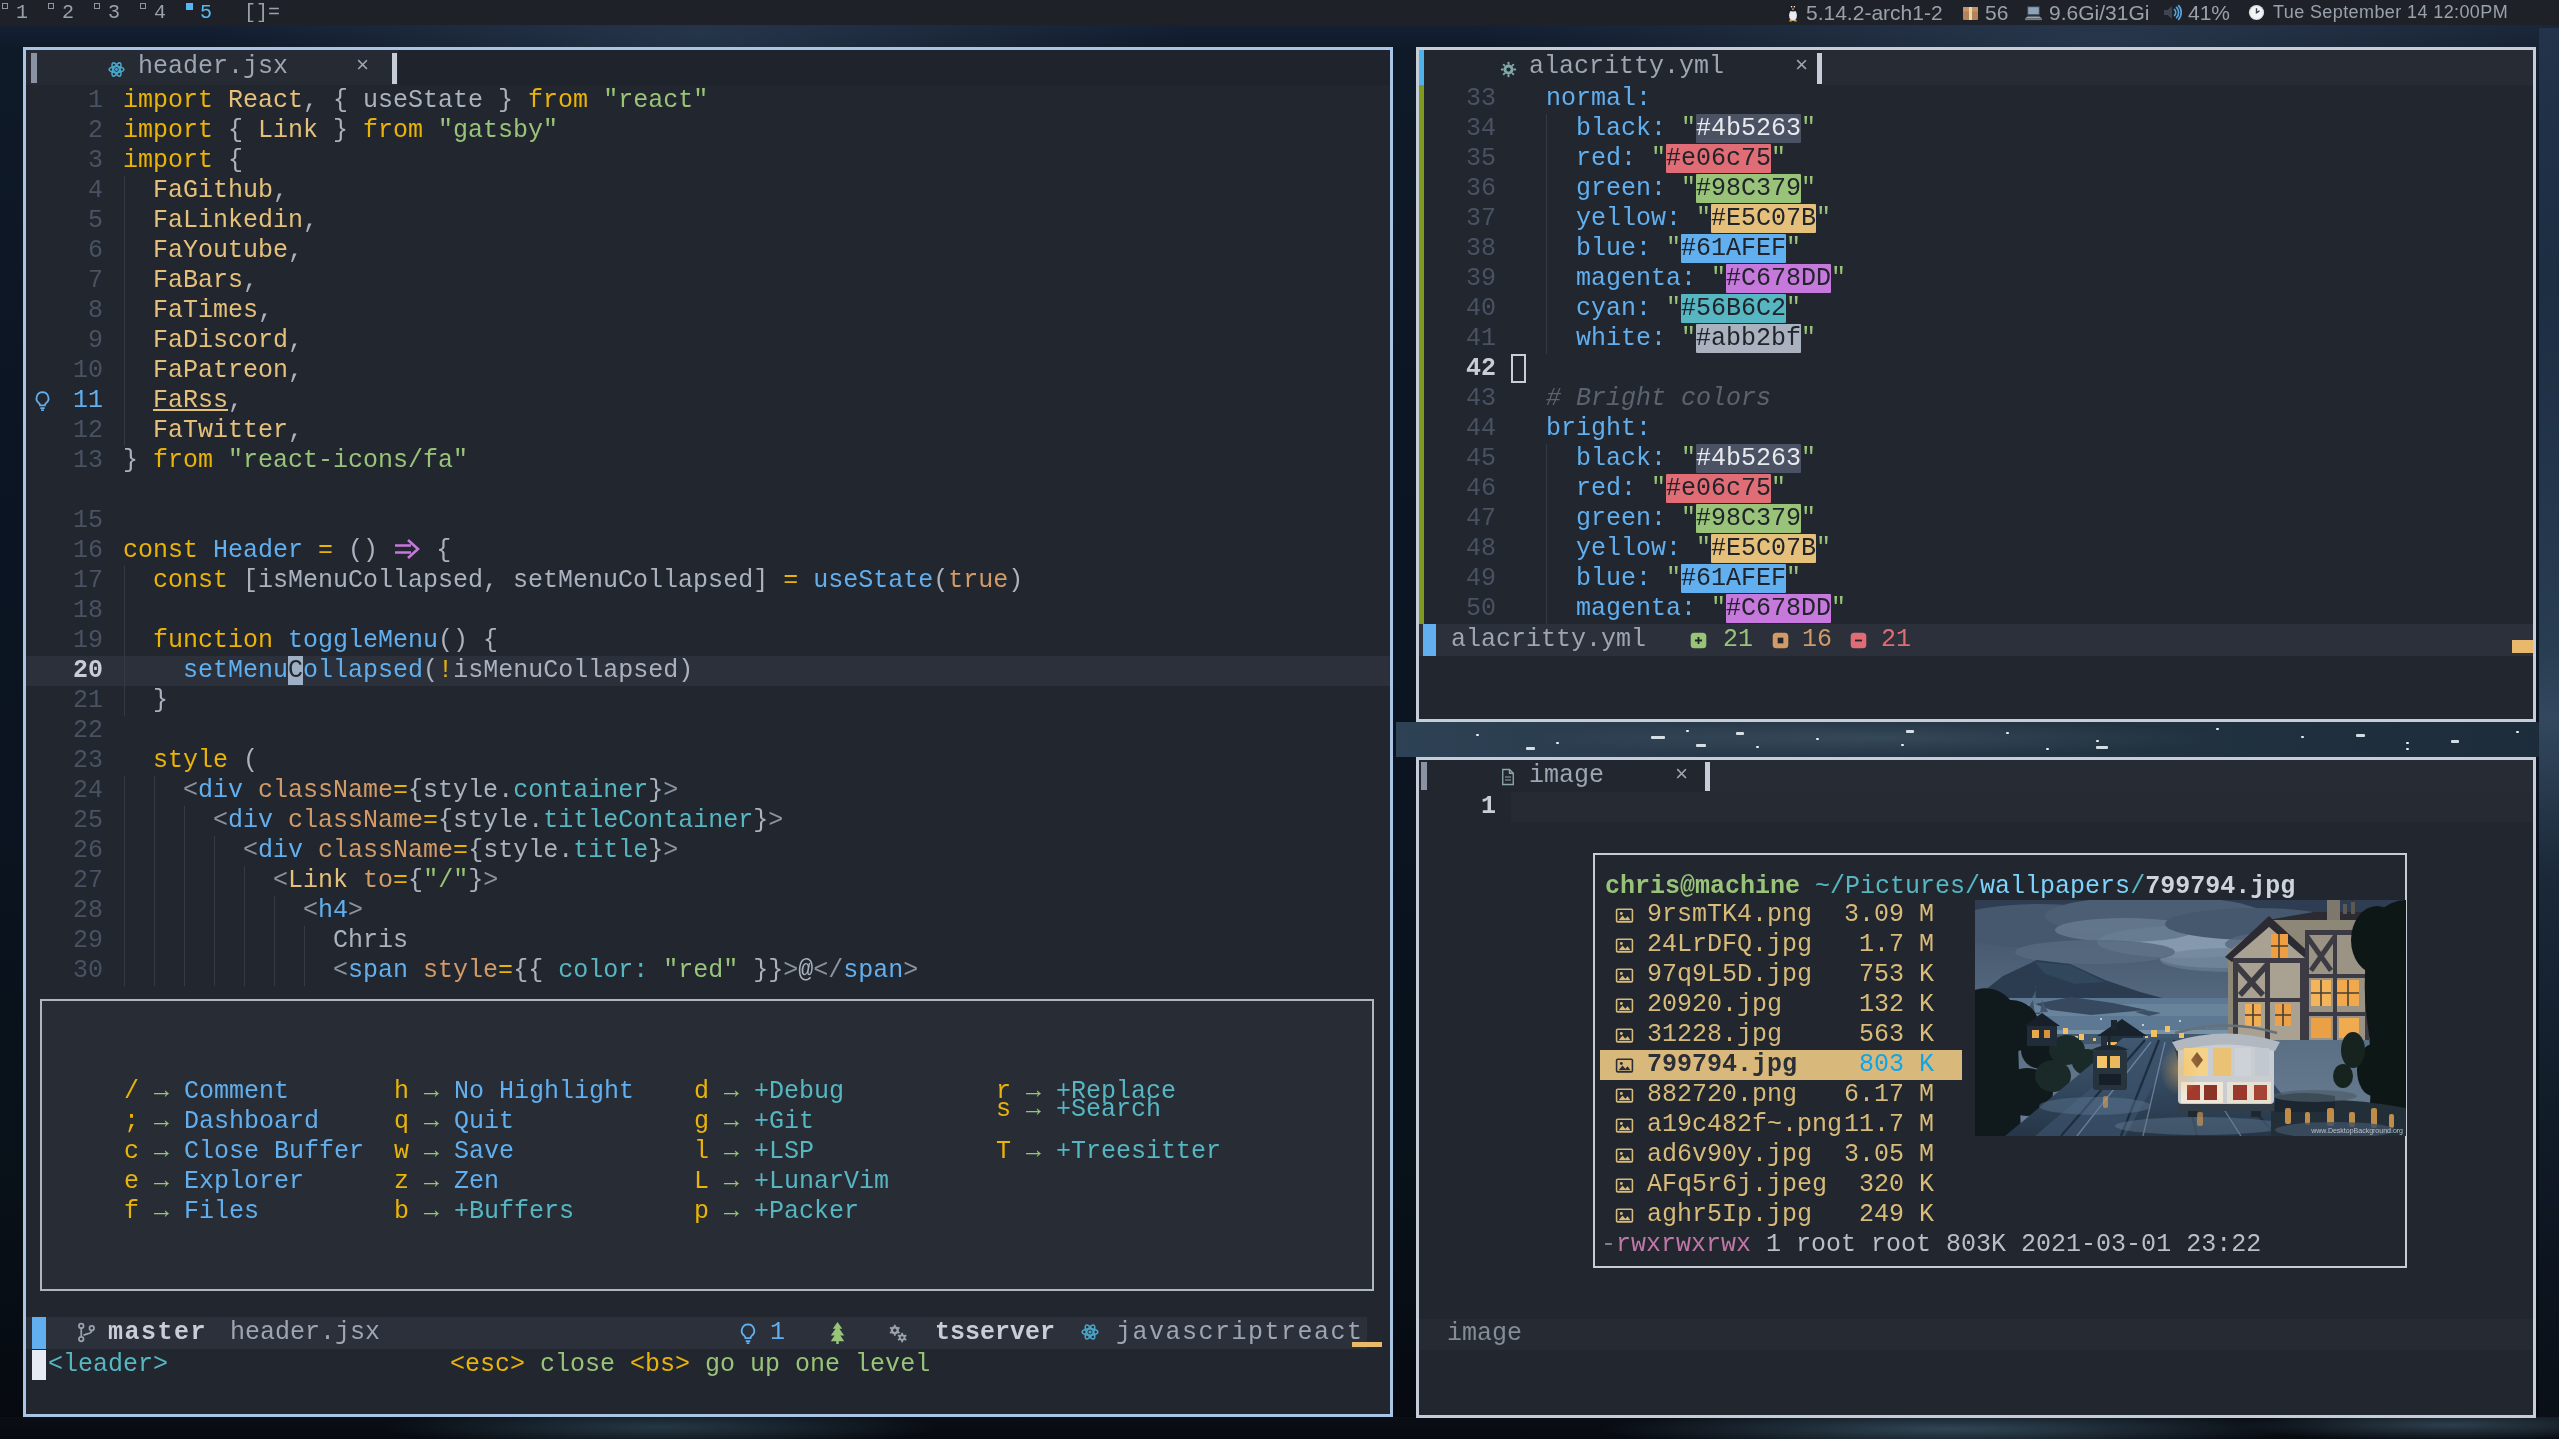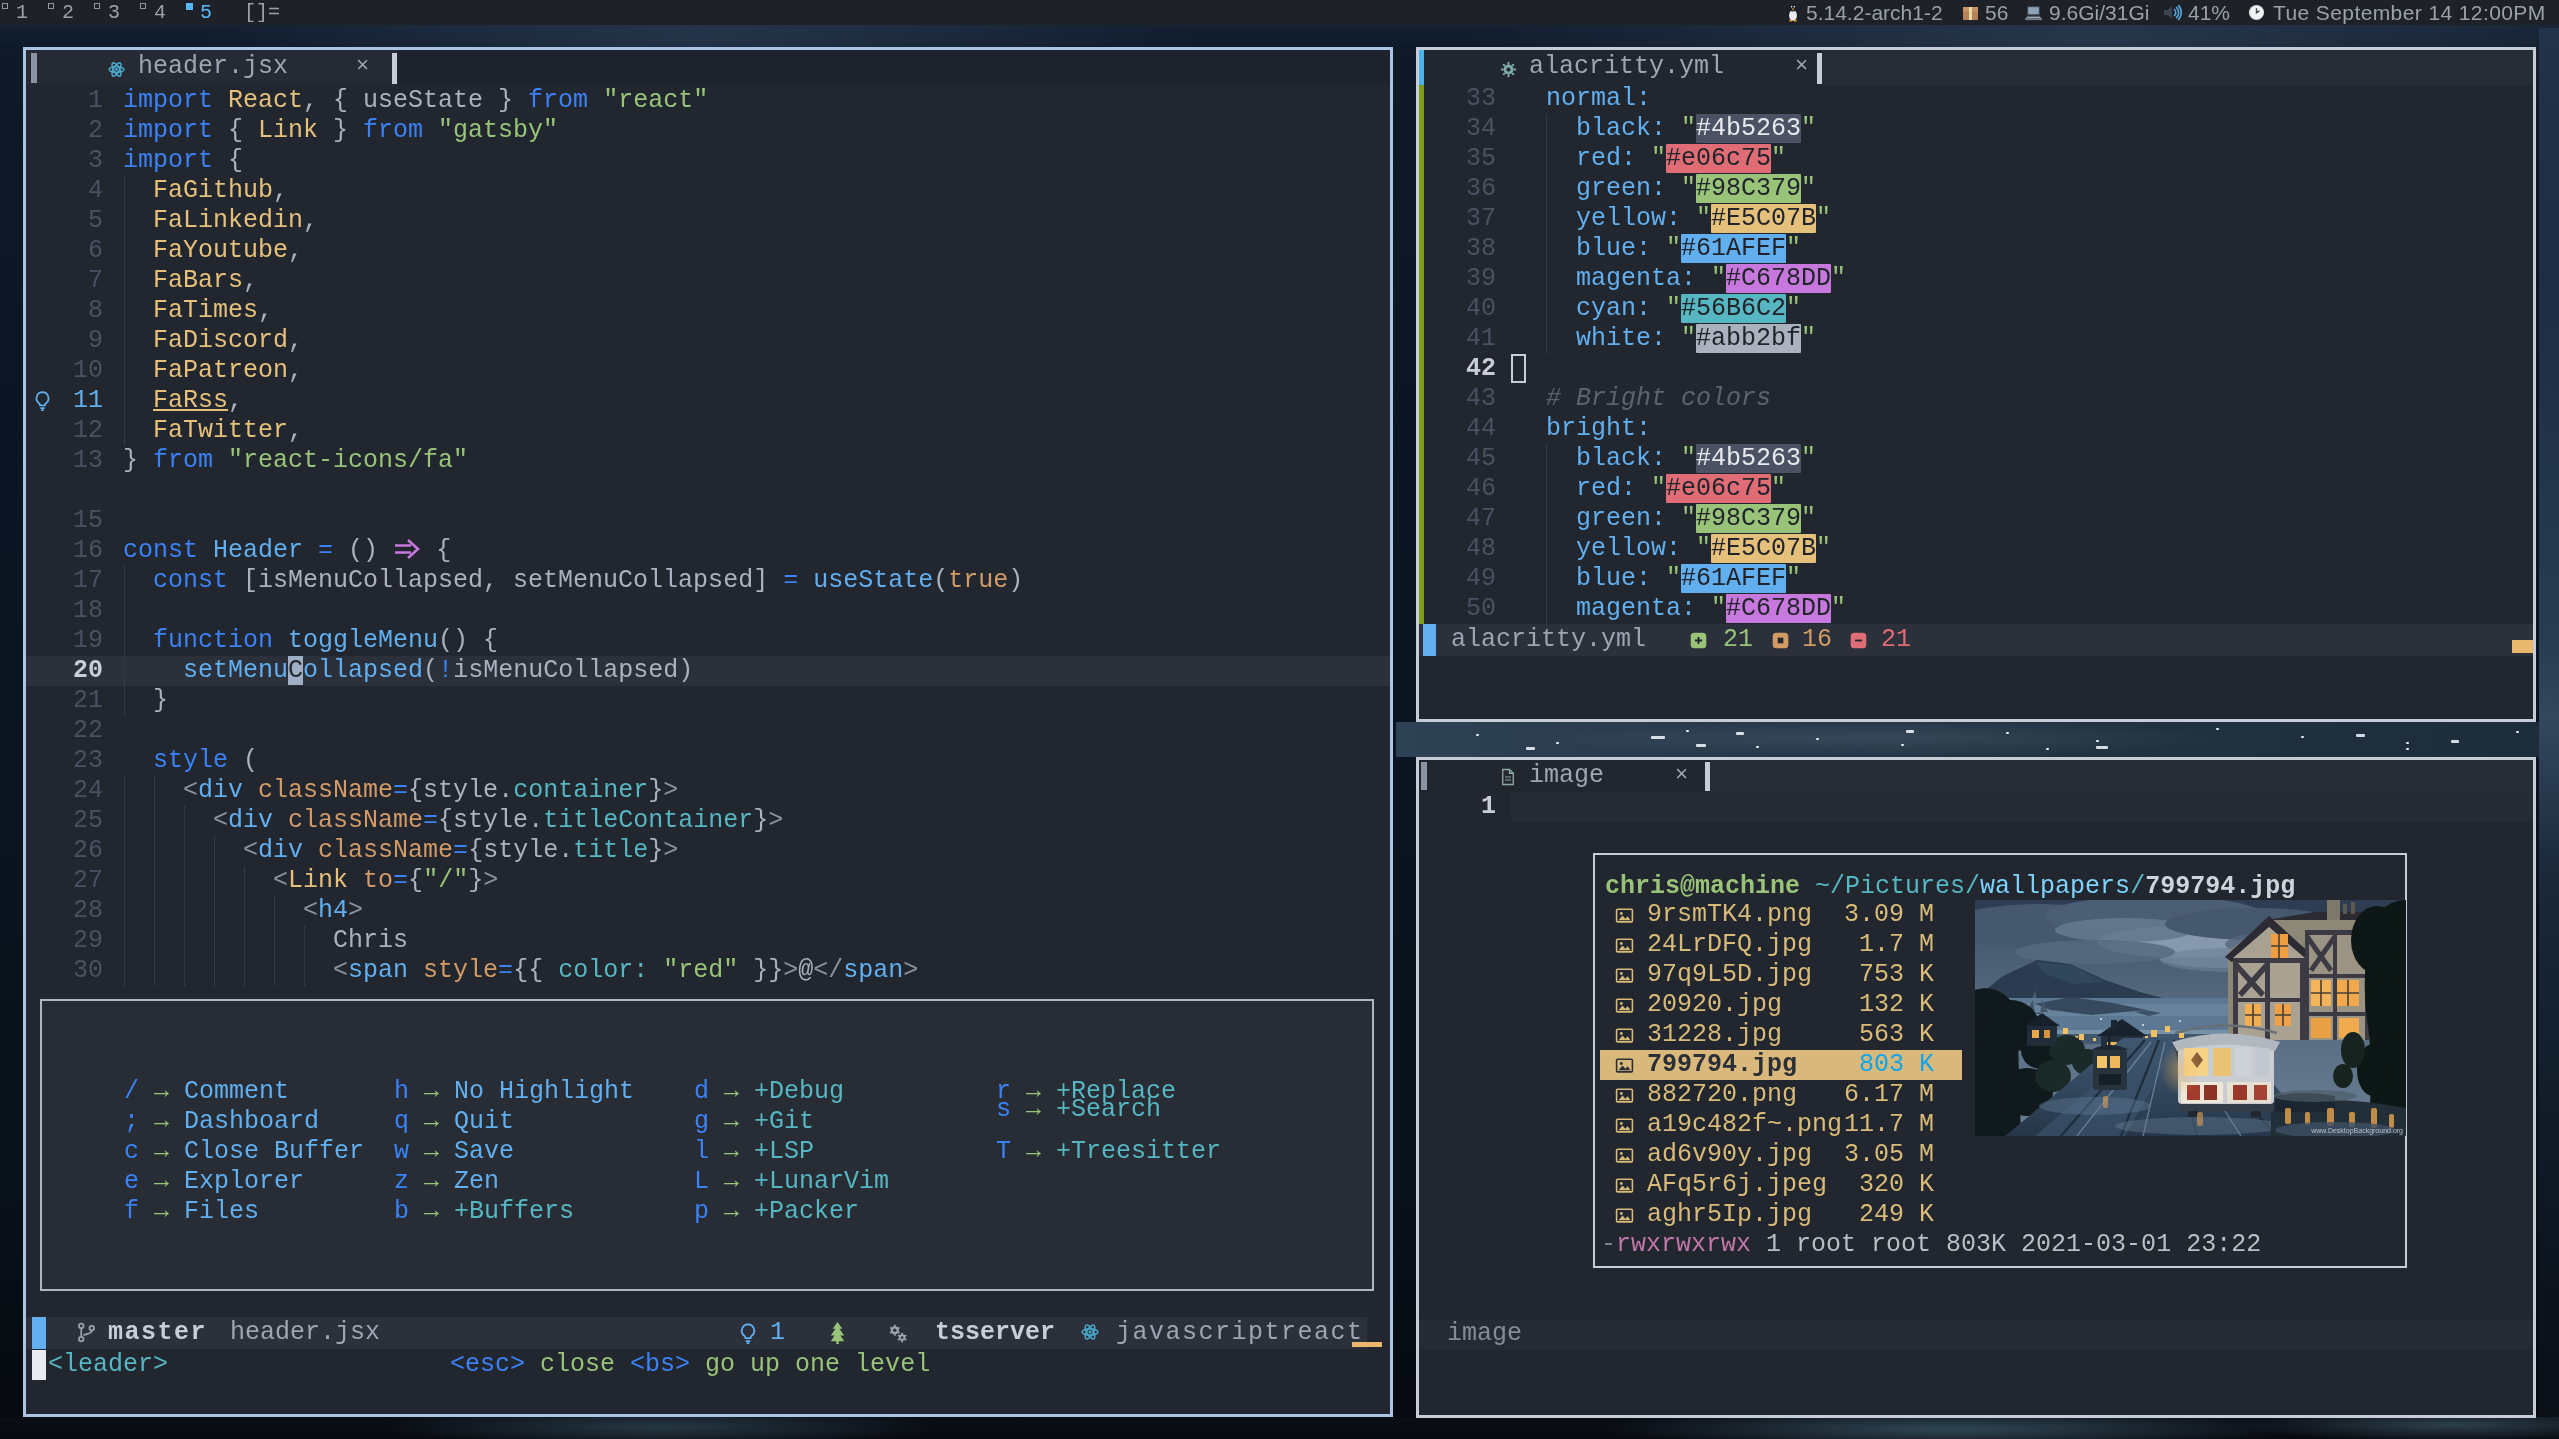--- a/index.html
+++ b/index.html
@@ -23,21 +23,21 @@
 .bar{position:absolute;left:0;top:0;width:2559px;height:25px;background:#1e2228;color:#99a1ab;font-size:20px;line-height:25px}
 .bar i{position:absolute;top:0;white-space:pre}
 .sq{position:absolute;top:3px;width:6px;height:6px;border:1px solid #8d95a0}
 .sqf{position:absolute;top:3px;width:7px;height:7px;background:#56b7f3;border:none}
 .win{position:absolute;background:#22262e}
 #wl{left:23px;top:47px;width:1370px;height:1370px;border:3px solid #a9c4e4}
 #wt{left:1416px;top:47px;width:1120px;height:675px;border:3px solid #c6ccd8}
 #wb{left:1416px;top:757px;width:1120px;height:661px;border:3px solid #c6ccd8}
 .ln{position:absolute;left:0;height:30px;line-height:30px;font-size:25px;white-space:pre;color:#abb2bf}
 .num{display:inline-block;width:77px;margin-right:20px;text-align:right;color:#495263}
-.kw{color:#3b82f6}.fn{color:#61afef}.typ{color:#e5c07b}.st{color:#98c379}
+.kw{color:#eab308}.fn{color:#61afef}.typ{color:#e5c07b}.st{color:#98c379}
 .org{color:#d19a66}.cy{color:#56b6c2}.fg{color:#abb2bf}.brk{color:#8b93a0}.cmt{color:#5c6370;font-style:italic}.wht{color:#ced4dc}
 .tabrow{position:absolute;left:0;top:0;width:100%;height:35px}
 .guide{position:absolute;width:1px;background:#343a44}
 .chip{padding:0;border-radius:1px}
 svg{display:block}
 </style></head>
 <body>
 <div class="wall"></div>
 <div class="sea">
     <span class="dot" style="left:80px;top:12px"></span>
@@ -104,21 +104,21 @@
     <svg class="abs" style="left:2163px;top:4px" width="19" height="17" viewBox="0 0 19 17">
       <path d="M1 6h3.5L9 2v13L4.5 11H1z" fill="#3c4552"></path>
       <path d="M11.5 5.5a4.4 4.4 0 0 1 0 6M13.6 3.4a7.4 7.4 0 0 1 0 10.2M15.7 1.6a10.6 10.6 0 0 1 0 13.8" stroke="#57a3d9" stroke-width="1.7" fill="none" stroke-linecap="round"></path>
     </svg>
     <i style="left:2188px;font-family:'Liberation Sans',sans-serif;font-size:21px">41%</i>
     <svg class="abs" style="left:2248px;top:4px" width="17" height="17" viewBox="0 0 17 17">
       <circle cx="8.5" cy="8.5" r="7.6" fill="#d8dde2"></circle>
       <circle cx="8.5" cy="8.5" r="6.3" fill="#f2f4f6"></circle>
       <path d="M8.5 4.2v4.5l3-1.8" stroke="#3a4350" stroke-width="1.4" fill="none"></path>
     </svg>
-    <i style="left:2273px;font-family:'Liberation Sans',sans-serif;font-size:21px;letter-spacing:.4px">Tue September 14 12:00PM</i>
+    <i style="left:2273px;font-family:'Liberation Sans',sans-serif;font-size:18px;letter-spacing:.4px">Tue September 14 12:00PM</i>
   </div>
 <div class="win" id="wl">
     <div class="tabrow" style="background:#1f232b"></div>
     <div class="abs" style="left:0;top:0;width:372px;height:35px;background:#262a32"></div>
     <div class="abs" style="left:5px;top:3px;width:6px;height:30px;background:#8a93a2"></div>
     <svg class="abs" style="left:82px;top:11px" width="17" height="17" viewBox="0 0 24 24">
       <g fill="none" stroke="#4aa5c7" stroke-width="2.258823529411765">
         <ellipse cx="12" cy="12" rx="10.5" ry="4.2"></ellipse>
         <ellipse cx="12" cy="12" rx="10.5" ry="4.2" transform="rotate(60 12 12)"></ellipse>
         <ellipse cx="12" cy="12" rx="10.5" ry="4.2" transform="rotate(120 12 12)"></ellipse>

